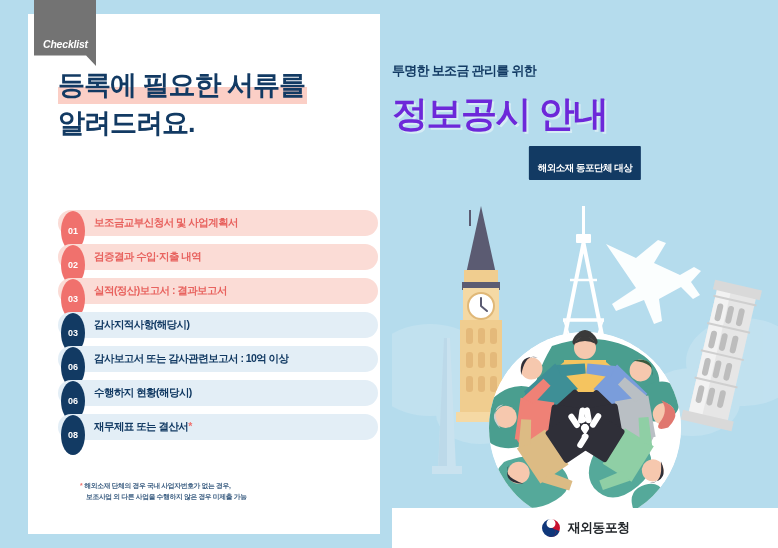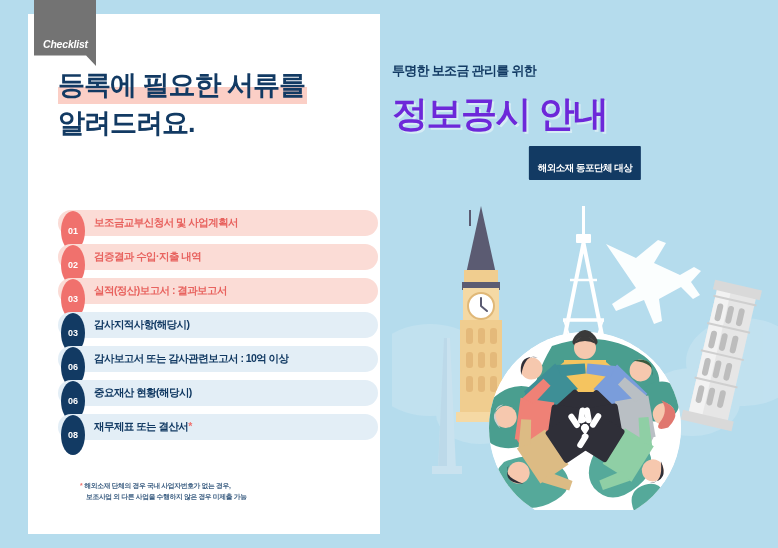--- a/index.html
+++ b/index.html
@@ -269,21 +269,21 @@
         <span class="row-text">감사지적사항(해당시)</span>
       </div>
 
       <div class="row blue">
         <span class="badge blue">06</span>
         <span class="row-text">감사보고서 또는 감사관련보고서 : 10억 이상</span>
       </div>
 
       <div class="row blue">
         <span class="badge blue">06</span>
-        <span class="row-text">중요재산 현황(해당시)</span>
+        <span class="row-text">수행하지 현황(해당시)</span>
       </div>
 
       <div class="row blue">
         <span class="badge blue">08</span>
         <span class="row-text"><span>재무제표 또는 결산서</span><span class="star">*</span></span>
       </div>
 
     </div>
 
     <div id="footnote">
@@ -470,15 +470,25 @@
           <path d="M172 190 h42 v34 h-42 z" fill="#8fcfa5"></path>
           <path d="M172 192 l-22 18 6 8 20 -14 z" fill="#8fcfa5"></path>
           <path d="M214 192 l22 18 -6 8 -20 -14 z" fill="#8fcfa5"></path>
           <rect x="174" y="222" width="38" height="32" fill="#2f2f38" rx="3"></rect>
           <rect x="173" y="250" width="16" height="6" rx="3" fill="#ffffff"></rect>
           <rect x="197" y="250" width="16" height="6" rx="3" fill="#ffffff"></rect>
         </g>
       </g>
     </svg>
 
+    <div id="right-footer">
+      <div id="logo">
+        <svg width="20" height="20" viewBox="0 0 40 40">
+          <path d="M20 2 a18 18 0 0 1 0 36 a9 9 0 0 1 0 -18 a9 9 0 0 0 0 -18 z" fill="#c8102e"></path>
+          <path d="M20 2 a18 18 0 0 0 0 36 a9 9 0 0 0 0 -18 a9 9 0 0 1 0 -18 z" fill="#10377a"></path>
+          <path d="M20 20 a9 9 0 0 1 0 18 a18 18 0 0 0 17 -12 z" fill="#10377a"></path>
+        </svg>
+        <span class="logo-text">재외동포청</span>
+      </div>
+    </div>
 
   </div>
 </div>
 
 </body></html>

